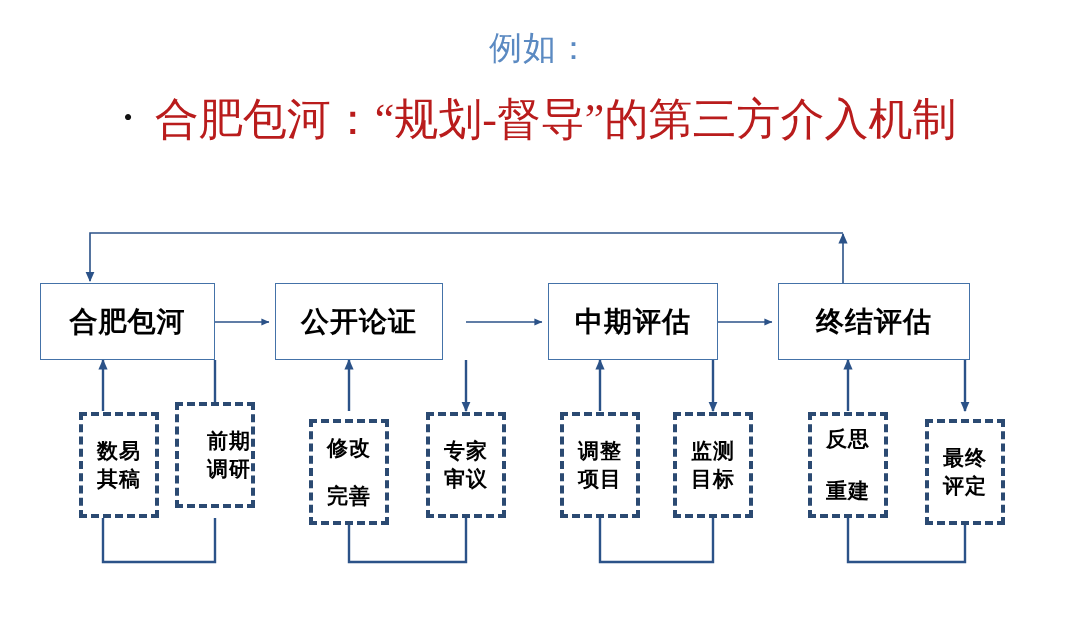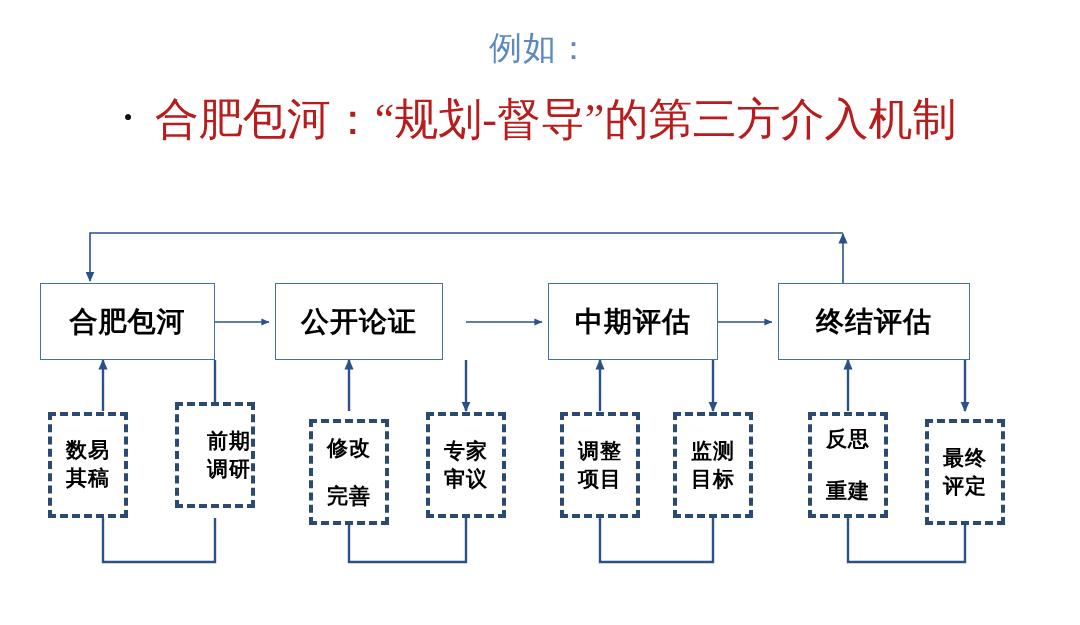--- a/index.html
+++ b/index.html
@@ -164,21 +164,21 @@
   <div class="stage-box" style="left:275px; top:283px; width:168px; height:77px;">
     <span>公开论证</span>
   </div>
   <div class="stage-box" style="left:548px; top:283px; width:170px; height:77px;">
     <span>中期评估</span>
   </div>
   <div class="stage-box" style="left:778px; top:283px; width:192px; height:77px;">
     <span>终结评估</span>
   </div>
 
-  <div class="sub-box" style="left:48px;  top:412px; width:80px; height:106px;font-family:Liberation Serif, serif;">
+  <div class="sub-box" style="left:79px;  top:412px; width:80px; height:106px;">
     <span>数易</span>
     <span>其稿</span>
   </div>
   <div class="sub-box" style="left:175px; top:402px; width:80px; height:106px;align-items:flex-end;">
     <span>前期</span>
     <span>调研</span>
   </div>
 
   <div class="sub-box" style="left:309px; top:419px; width:80px; height:106px;gap:20px;">
     <span>修改</span>

